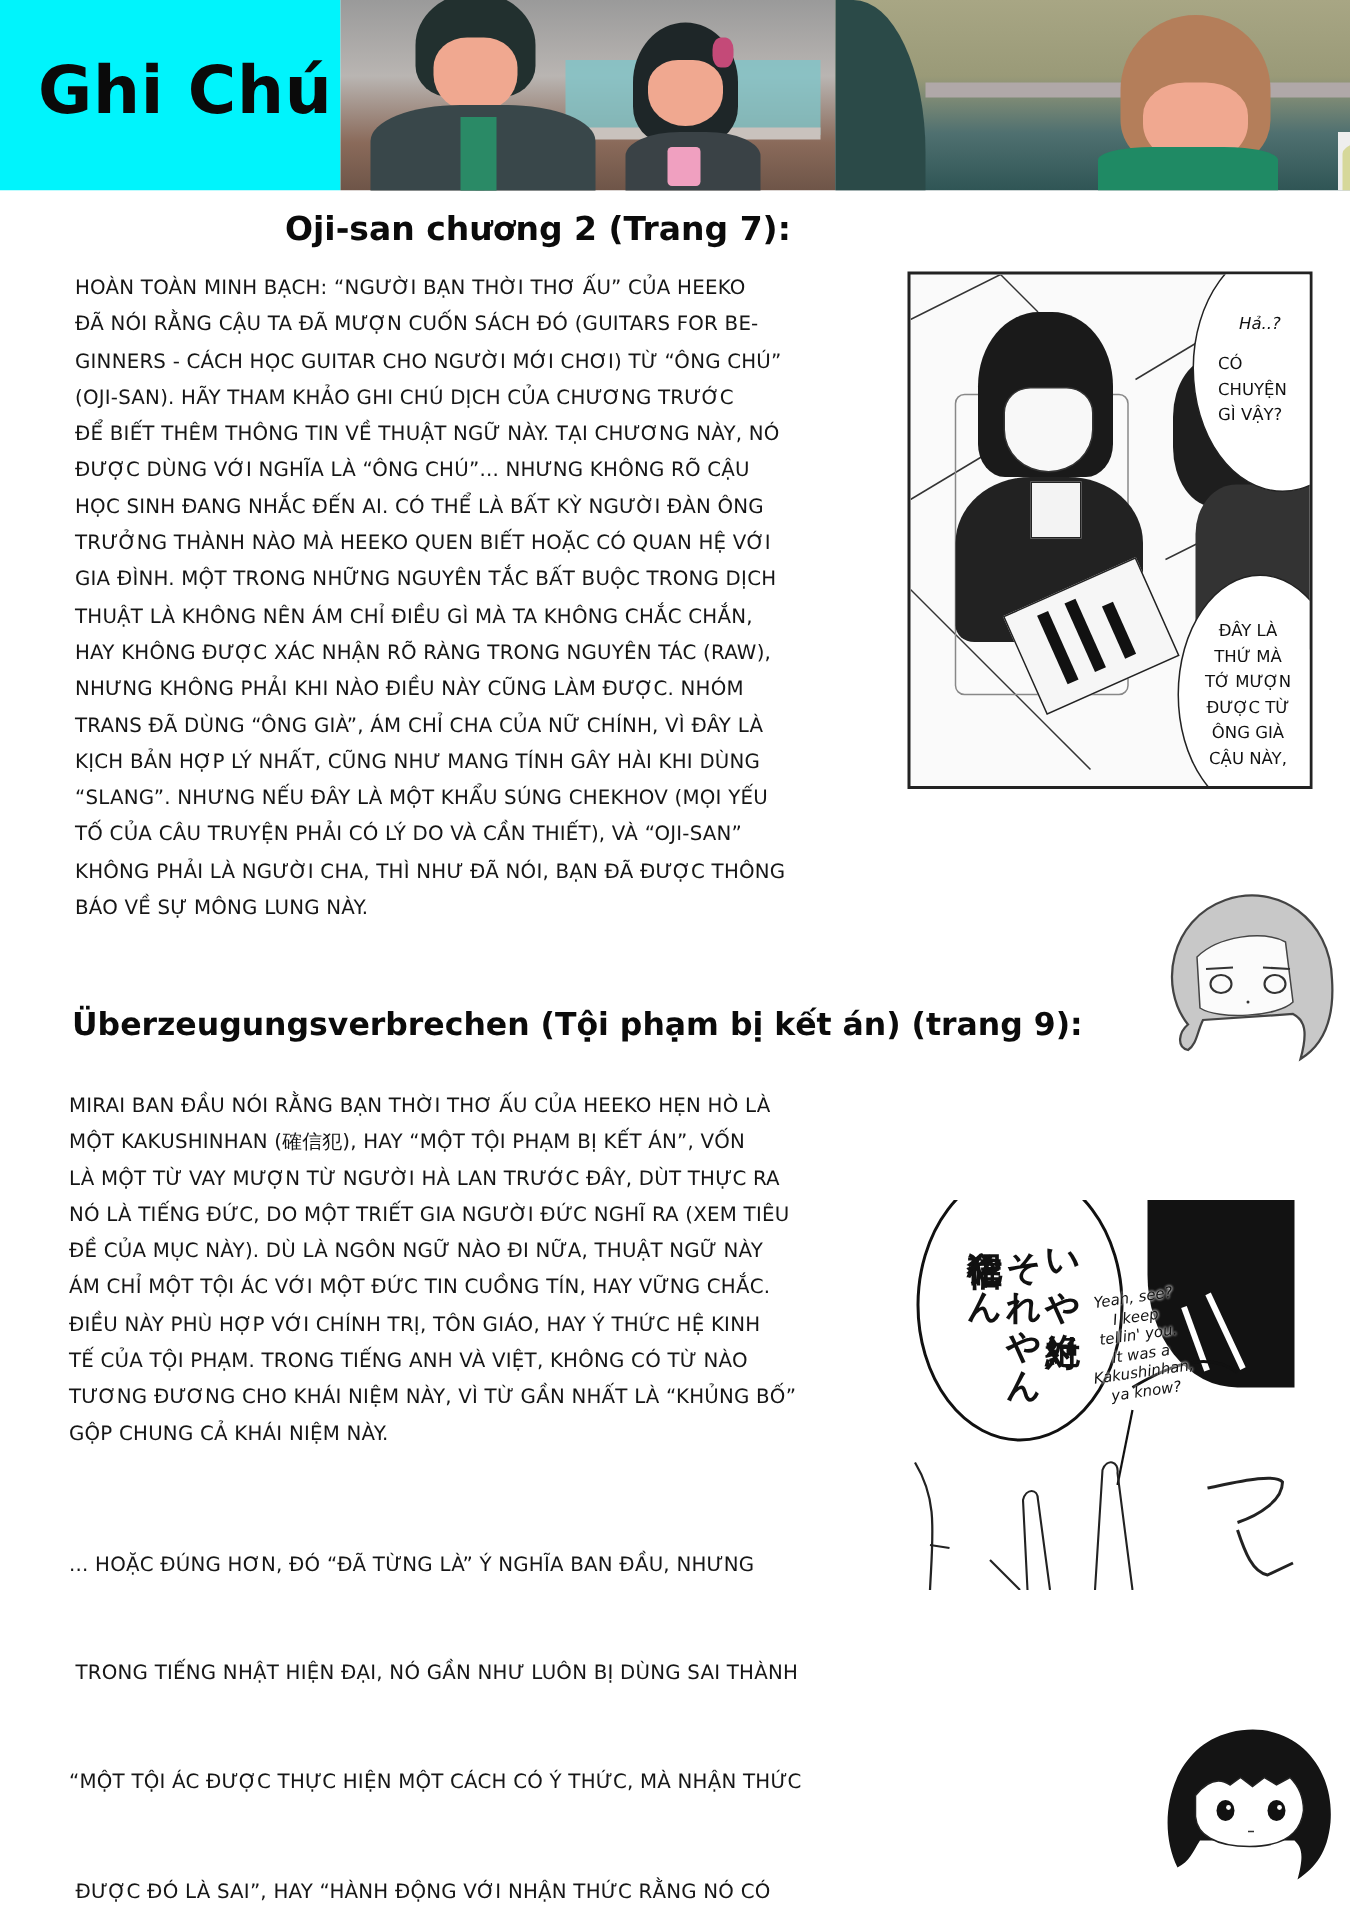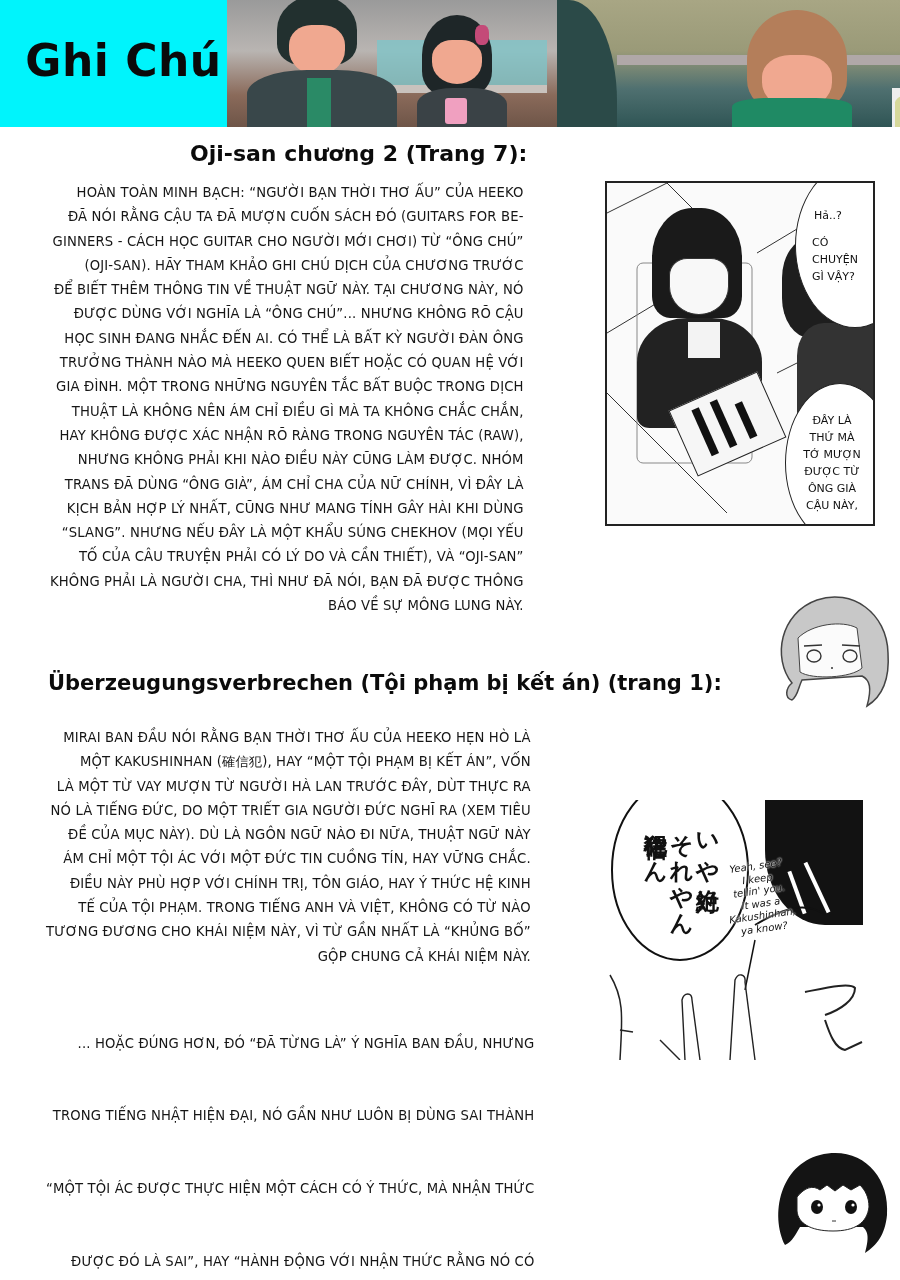--- a/index.html
+++ b/index.html
@@ -10,21 +10,21 @@
          display:flex; align-items:center; justify-content:center; }
   .banner-title { font-family:"DejaVu Sans", sans-serif; font-weight:bold; font-size:44px; color:#0a0a0a;
          letter-spacing:0.5px; margin-top:-6px;margin-left:20px; }
   .banner-art { position:absolute; top:0; height:127px; }
   .art1 { left:227px; width:330px; background:linear-gradient(180deg,#9a9a9a 0%,#b9b5b2 40%,#8a6a5a 75%,#6e5548 100%); }
   .art2 { left:557px; width:343px; background:linear-gradient(180deg,#a8a684 0%,#9a9a78 40%,#4f7070 70%,#2f5555 100%); }
   .figure { position:absolute; border-radius:50% 50% 30% 30%; }
 
   .h2 { position:absolute; font-family:"DejaVu Sans", sans-serif; font-weight:bold; color:#0b0b0b; white-space:nowrap; }
   .body-text { position:absolute; font-family:"DejaVu Sans", sans-serif; font-size:13.2px; line-height:24.3px;
-         text-transform:uppercase; color:#161616; letter-spacing:0.15px;text-align:right; }
+         text-transform:uppercase; color:#161616; letter-spacing:0.15px; }
   .body-text p { margin:0; white-space:nowrap; }
 
   .panel1 { position:absolute; left:605px; top:181px; width:266px; height:341px; border:2px solid #222;
          background:#fafafa; overflow:hidden; }
   .bubble { position:absolute; background:#fff; border:1.6px solid #222; border-radius:50%;
          display:flex; flex-direction:column; justify-content:center; text-align:center;
          font-family:"DejaVu Sans", sans-serif; font-size:11px; line-height:17px; color:#111; text-transform:uppercase; }
   .bubble span { display:block; }
   .girl-hair { position:absolute; background:#1a1a1a; }
   .panel2 { position:absolute; left:605px; top:800px; width:258px; height:190px; background:#fff; overflow:hidden; }
@@ -113,21 +113,21 @@
   <div style="position:absolute;left:72px;top:205px;width:95px;height:70px;background:#f6f6f6;border:1.5px solid #222;transform:rotate(-24deg);">
     <div style="position:absolute;left:20px;top:8px;width:8px;height:50px;background:#111;"></div>
     <div style="position:absolute;left:40px;top:8px;width:8px;height:50px;background:#111;"></div>
     <div style="position:absolute;left:62px;top:20px;width:8px;height:38px;background:#111;"></div>
   </div>
 
   <div style="position:absolute;left:175px;top:55px;width:70px;height:100px;background:#1e1e1e;border-radius:40%;"></div>
   <div style="position:absolute;left:190px;top:140px;width:90px;height:110px;background:#333;border-radius:30% 0 0 0;"></div>
 
   <div class="bubble" style="left:188px;top:-20px;width:120px;height:165px;border-radius:50%;align-items:flex-start;padding-left:16px;box-sizing:border-box;">
-    <span style="text-transform:none;margin-bottom:10px;margin-left:2px;text-align:center;">Hả..?</span>
+    <span style="font-style:italic;text-transform:none;margin-bottom:10px;margin-left:14px;text-align:center;">Hả..?</span>
     <span>Có</span>
     <span>chuyện</span>
     <span>gì vậy?</span>
   </div>
   <div class="bubble" style="left:178px;top:200px;width:110px;height:160px;padding-right:16px;box-sizing:border-box;">
     <span>Đây là</span>
     <span>thứ mà</span>
     <span>tớ mượn</span>
     <span>được từ</span>
     <span>ông già</span>
@@ -140,21 +140,21 @@
     <path d="M30 95 C10 70 18 25 55 12 C90 0 125 25 126 65 C128 95 118 110 105 118 C110 100 108 92 100 88 L40 92 C36 100 36 108 30 112 C22 110 24 100 30 95 Z" fill="#c8c8c8" stroke="#444" stroke-width="1.5"></path>
     <path d="M36 50 C50 36 80 32 95 40 L100 80 C90 90 50 92 38 84 Z" fill="#fbfbfb" stroke="#444" stroke-width="1"></path>
     <ellipse cx="52" cy="68" rx="7" ry="6" fill="none" stroke="#333" stroke-width="1.4"></ellipse>
     <ellipse cx="88" cy="68" rx="7" ry="6" fill="none" stroke="#333" stroke-width="1.4"></ellipse>
     <line x1="42" y1="58" x2="60" y2="57" stroke="#333" stroke-width="1.4"></line>
     <line x1="80" y1="57" x2="98" y2="58" stroke="#333" stroke-width="1.4"></line>
     <circle cx="70" cy="80" r="1" fill="#333"></circle>
   </svg>
 </div>
 
-<div class="h2" style="left:48px;top:671px;font-size:21px;">Überzeugungsverbrechen (Tội phạm bị kết án) (trang 1):</div>
+<div class="h2" style="left:48px;top:671px;font-size:21px;">Überzeugungsverbrechen (Tội phạm bị kết án) (trang 9):</div>
 
 <div class="body-text" style="left:46px;top:726px;">
   <p>Mirai ban đầu nói rằng bạn thời thơ ấu của Heeko hẹn hò là</p>
   <p>một Kakushinhan (確信犯), hay “một tội phạm bị kết án”, vốn</p>
   <p>là một từ vay mượn từ người Hà Lan trước đây, dùt thực ra</p>
   <p>nó là tiếng Đức, do một triết gia người Đức nghĩ ra (xem tiêu</p>
   <p>đề của mục này). Dù là ngôn ngữ nào đi nữa, thuật ngữ này</p>
   <p>ám chỉ một tội ác với một đức tin cuồng tín, hay vững chắc.</p>
   <p>Điều này phù hợp với chính trị, tôn giáo, hay ý thức hệ kinh</p>
   <p>tế của tội phạm. Trong tiếng Anh và Việt, không có từ nào</p>

